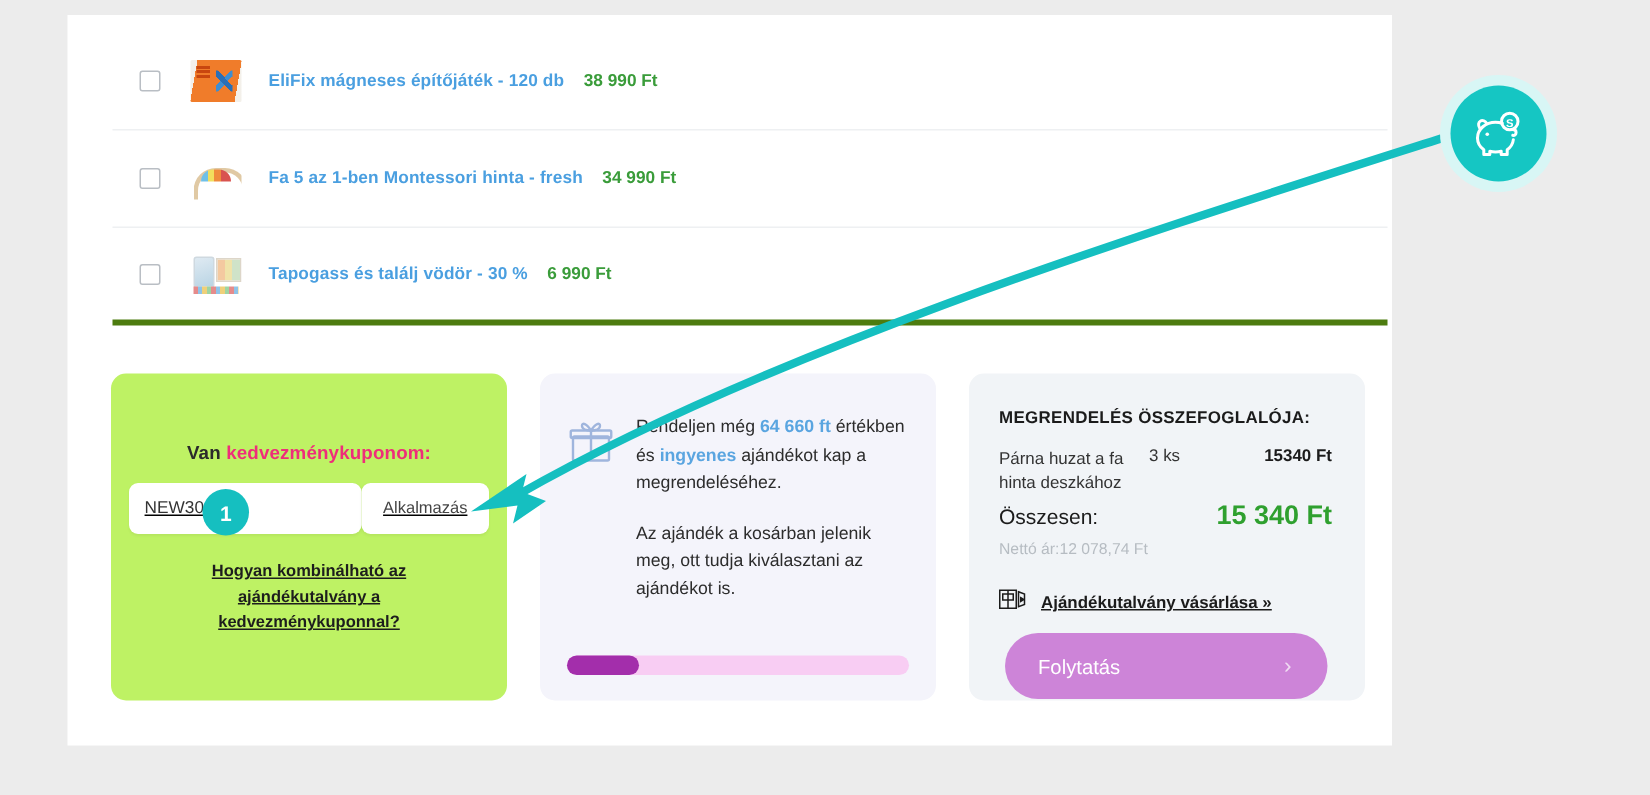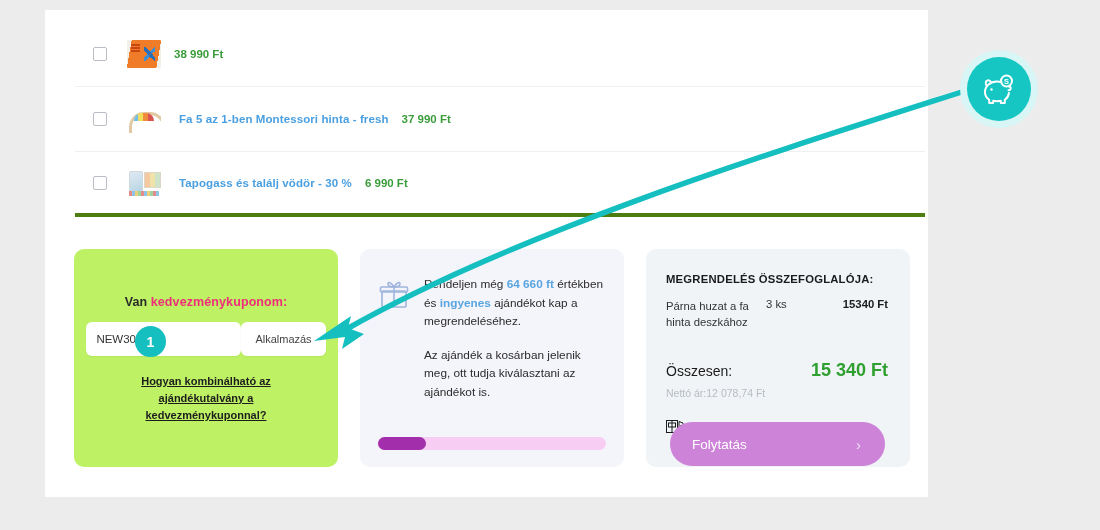--- a/index.html
+++ b/index.html
@@ -121,21 +121,21 @@
     align-items:center;
   }
   .coupon-title {
     margin-top:46px;
     font-size:12.5px; font-weight:bold; color:#2b2b2b;
     letter-spacing:.1px;
   }
   .coupon-title em { font-style:normal; color:#ef2d7a; }
   .coupon-row {
     margin-top:13px;
-    display:flex; align-items:flex-start; 
+    display:flex; align-items:flex-start; text-decoration:underline;
   }
   .coupon-input {
     width:155px; height:34px;
     background:#fff; border:none; border-radius:6px;
     font-family:"Liberation Sans", sans-serif;
     font-size:11.5px; color:#333;
     padding:0 10px;
     outline:none;
     box-shadow:0 1px 2px rgba(0,0,0,.05);
   }
@@ -188,21 +188,21 @@
   }
   .sum-item {
     margin-top:13px;
     display:flex; align-items:flex-start;
     font-size:11.3px; color:#333;
   }
   .sum-item-name { width:100px; line-height:16px; }
   .sum-item-qty  { width:50px; }
   .sum-item-price{ flex:1; text-align:right; font-weight:bold; color:#1b1b1b; }
   .sum-total {
-    margin-top:30px;
+    margin-top:3px;
     display:flex; align-items:baseline; justify-content:space-between;
   }
   .sum-total-label { font-size:14px; color:#1b1b1b; }
   .sum-total-value { font-size:18px; font-weight:bold; color:#2fa02f; }
   .sum-net {
     margin-top:6px;
     display:flex; 
     font-size:10.5px; color:#b6bcc2;
   }
   .sum-voucher {
@@ -258,28 +258,29 @@
 </head>
 <body>
 
 <div id="card">
 
   <div class="cart-list">
 
     <div class="cart-row">
       <div class="row-check"></div>
       <div class="row-thumb th1"></div>
+      <div class="row-title">EliFix mágneses építőjáték - 120 db</div>
       <div class="row-price">38 990 Ft</div>
     </div>
 
     <div class="cart-row">
       <div class="row-check"></div>
       <div class="row-thumb th2"></div>
       <div class="row-title">Fa 5 az 1-ben Montessori hinta - fresh</div>
-      <div class="row-price">37 990 Ft</div>
+      <div class="row-price">34 990 Ft</div>
     </div>
 
     <div class="cart-row">
       <div class="row-check"></div>
       <div class="row-thumb th3">
           <i></i>
         </div>
       <div class="row-title">Tapogass és találj vödör - 30 %</div>
       <div class="row-price">6 990 Ft</div>
     </div>

